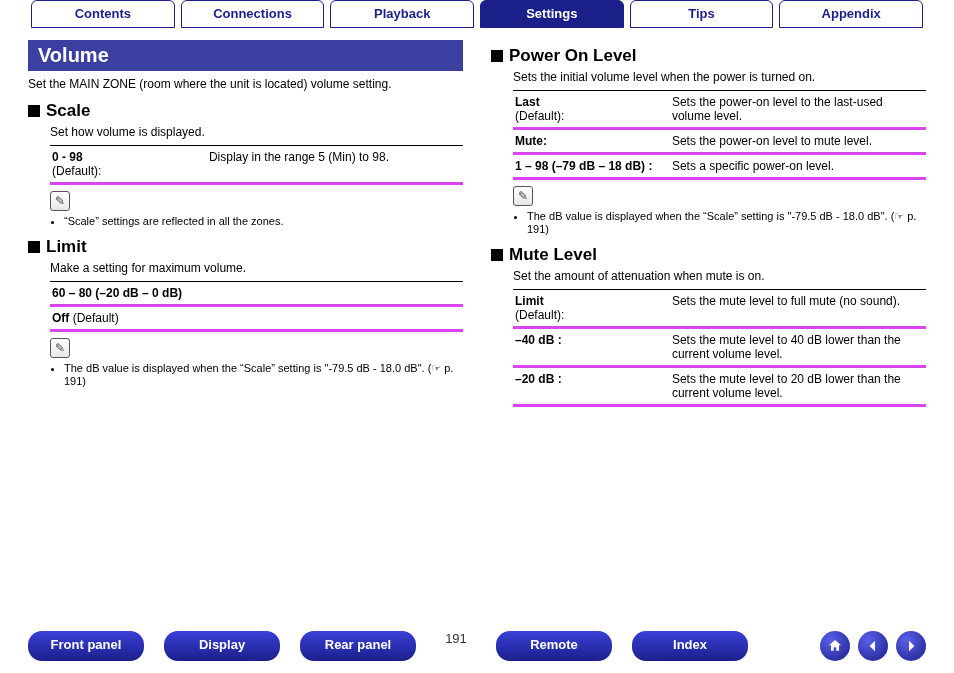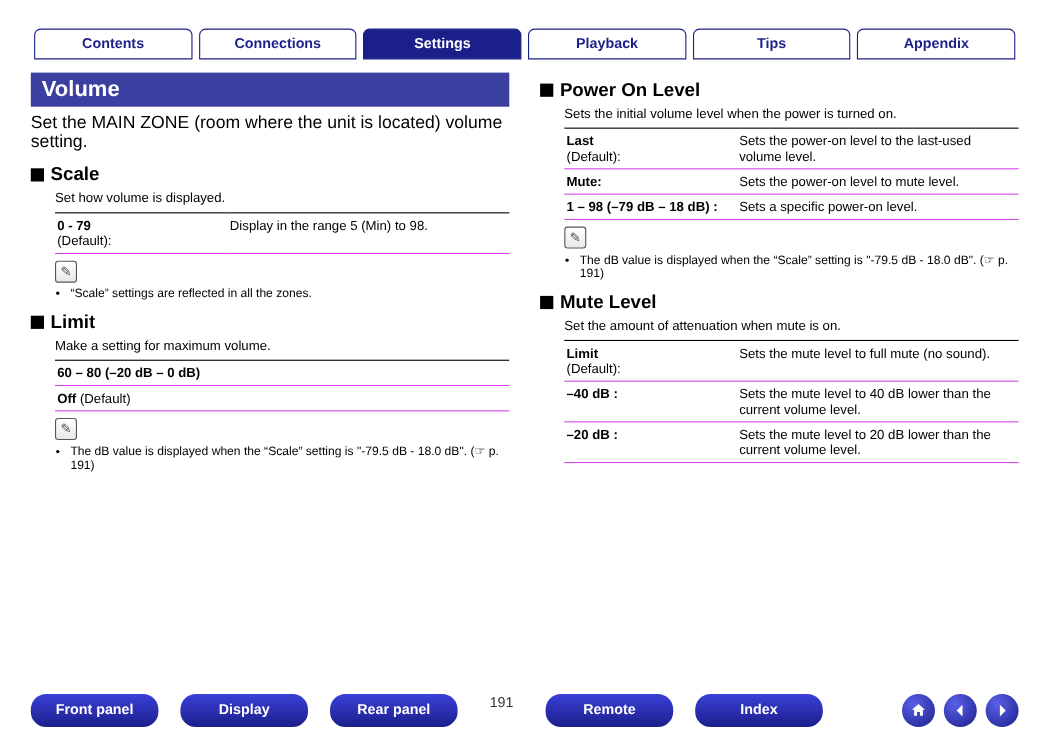--- a/index.html
+++ b/index.html
@@ -1,74 +1,74 @@
 <!DOCTYPE html>
 <html><head>
 <meta charset="utf-8">
 <style>
 html,body{margin:0;padding:0;font-family:Arial,Helvetica,sans-serif;color:#000;background:#fff}
-.page{width:954px;height:673px;position:relative;box-sizing:border-box;padding:26px 28px 0 28px}
+.page{width:954px;height:673px;position:relative;box-sizing:border-box;padding:0 28px 0 28px}
 .tabs{display:flex;gap:0;margin:0 0 12px 0}
 .tab{position:relative;flex:1;height:26px;line-height:26px;text-align:center;font-size:13px;font-weight:bold;color:#1b1f8a;background:#fff;border:1px solid #1b1f8a;border-radius:6px 6px 0 0;margin:0 3px;cursor:pointer}
 .tab.active{background:#1b1f8a;color:#fff}
 .cols{display:flex;gap:28px}
 .col{flex:1;min-width:0}
 .heading-bar{background:#3b3fa0;color:#ffffff;font-size:20px;font-weight:bold;padding:4px 10px;margin-bottom:6px}
-.intro{font-size:16px;margin:2px 0 10px 0}
+.intro{font-size:12px;margin:2px 0 10px 0}
 .section{margin:6px 0 10px 0}
 .sec-title{font-size:17px;font-weight:bold;margin:6px 0 4px 0;display:flex;align-items:center;gap:6px}
 .sec-title .sq{width:12px;height:12px;background:#000;display:inline-block}
 .indent{margin-left:22px}
 .desc{font-size:12px;margin:2px 0 6px 0}
 .tbl{width:100%;border-collapse:collapse;font-size:12px}
 .tbl td{padding:4px 2px;vertical-align:top}
-.tbl tr{border-bottom:1px solid #d946ef}
+.tbl tr{border-bottom:3px solid #d946ef}
 .tbl tr:first-child{border-top:1px solid #000}
 .tbl td.k{width:38%}
 .pencil{display:inline-flex;width:18px;height:18px;border:1px solid #555;border-radius:3px;align-items:center;justify-content:center;font-size:12px;color:#444;margin:6px 0 2px 0;background:linear-gradient(#fff,#e8e8e8)}
 .note ul{margin:2px 0 0 14px;padding:0;font-size:11px}
 .note li{margin-bottom:2px}
 .footer{position:absolute;left:0;right:0;bottom:12px;display:flex;justify-content:flex-start;padding:0 28px;gap:20px}
 .pill{display:inline-block;min-width:84px;padding:6px 16px;background:linear-gradient(#3a3fd8,#1b1f8a);color:#fff;font-size:13px;font-weight:bold;text-align:center;border-radius:14px;cursor:pointer}
 .pagenum{font-size:13px;color:#333;width:40px;text-align:center}
 .icn-group{margin-left:auto;display:flex;gap:8px}
 .circ{width:30px;height:30px;border-radius:50%;background:radial-gradient(circle at 35% 30%,#5a60e8,#1b1f8a);display:flex;align-items:center;justify-content:center;cursor:pointer}
 .circ svg{width:16px;height:16px;fill:#fff}
 b{font-weight:bold}
 </style>
 </head>
 <body>
 
 <div class="page">
   <div class="tabs">
     <div class="tab">Contents</div>
     <div class="tab">Connections</div>
+    <div class="tab">Playback</div>
     <div class="tab active">Settings</div>
-    <div class="tab">Playback</div>
     <div class="tab">Tips</div>
     <div class="tab">Appendix</div>
   </div>
 
   <div class="cols">
 
     <div class="col">
       <div class="heading-bar">Volume</div>
       <div class="intro">Set the MAIN ZONE (room where the unit is located) volume setting.</div>
 
       <div class="section">
         <div class="sec-title">
             <span class="sq"></span>
             <span>Scale</span>
           </div>
         <div class="indent">
           <div class="desc">Set how volume is displayed.</div>
           <table class="tbl">
             <tbody>
                 <tr>
-                  <td class="k"><b>0 - 79</b><br><span>(Default):</span></td>
+                  <td class="k"><b>0 - 98</b><br><span>(Default):</span></td>
                   <td>Display in the range 5 (Min) to 98.</td>
                 </tr>
           </tbody>
             </table>
           <div class="pencil">✎</div>
           <div class="note">
               <ul>
                 <li>“Scale” settings are reflected in all the zones.</li>
               </ul>
             </div>

